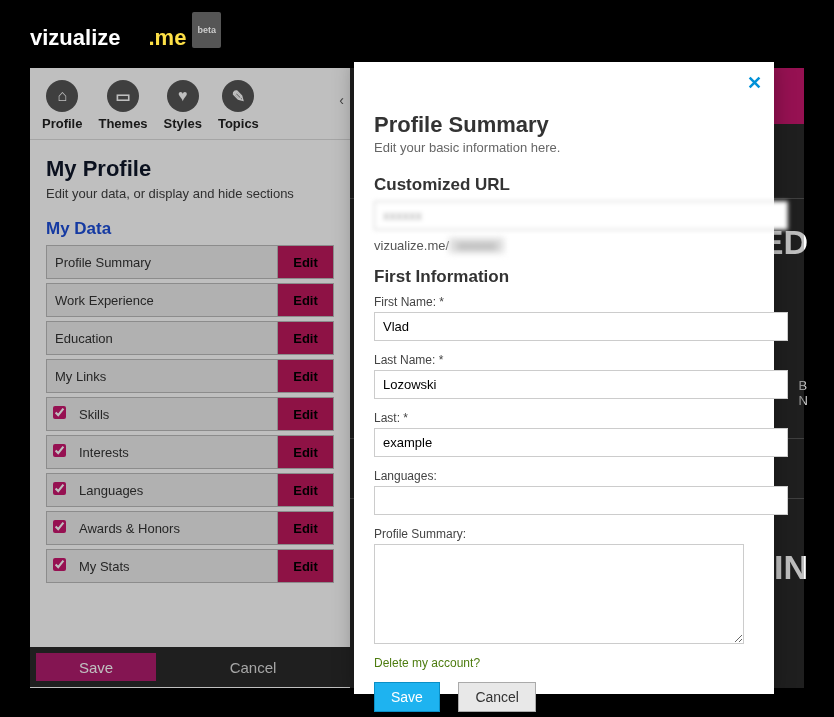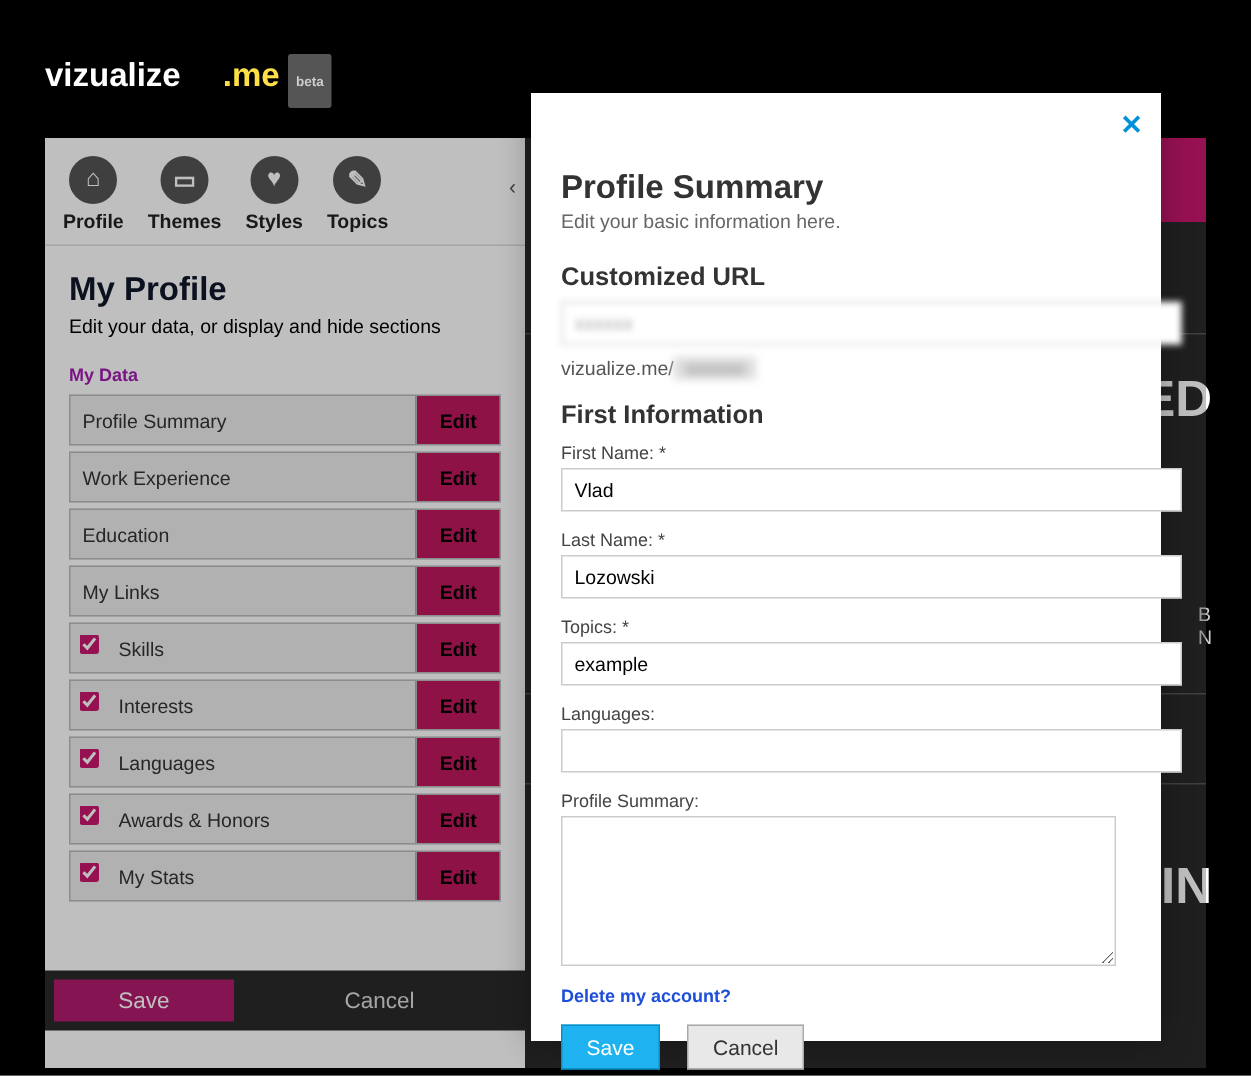--- a/index.html
+++ b/index.html
@@ -25,21 +25,20 @@
 .logo .me { color: #fde047; margin-left: 28px; }
 .logo .beta {
   background: #555;
   color: #ccc;
   font-size: 9px;
   padding: 13px 5px;
   border-radius: 2px;
   margin-left: 6px;
   position: relative;
   top: -8px;
-  margin-top: 24px;
 }
 .app {
   background: #fff;
   width: 100%;
   position: relative;
 }
 .overlay {
   position: absolute;
   inset: 0;
   background: rgba(0,0,0,0.25);
@@ -80,22 +79,22 @@
 }
 .tabs .chev {
   position: absolute;
   right: 6px;
   top: 24px;
   font-size: 14px;
   color: #555;
 }
 .content { padding: 16px; }
 .page-title { font-size: 22px; font-weight: bold; margin-bottom: 4px; color: #0f172a; }
-.page-sub { font-size: 13px; color: #000000; margin-bottom: 18px; }
-.section-title { font-size: 12px; font-weight: bold; color: #a21caf; margin-bottom: 6px; }
+.page-sub { font-size: 13px; color: #404040; margin-bottom: 18px; }
+.section-title { font-size: 17px; font-weight: bold; color: #1d4ed8; margin-bottom: 6px; }
 .row {
   display: flex;
   align-items: center;
   border: 1px solid #bbb;
   background: #ececec;
   margin-bottom: 4px;
   height: 34px;
 }
 .row-check {
   width: 24px;
@@ -226,21 +225,21 @@
 .modal label { font-size: 12px; color: #444; display: block; margin-top: 8px; margin-bottom: 3px; }
 .modal .urlshow { font-size: 13px; color: #555; margin-bottom: 8px; margin-top: 4px; }
 .modal textarea {
   width: 370px;
   height: 100px;
   border: 1px solid #ccc;
   padding: 6px 8px;
   font-size: 13px;
   resize: both;
 }
-.modal .delacct { font-size: 12px; color: #1d4ed8; margin-top: 8px; font-weight: bold; }
+.modal .delacct { font-size: 12px; color: #4d7c0f; margin-top: 8px; }
 .modal .buttons { margin-top: 12px; }
 .modal .btn {
   display: inline-block;
   padding: 6px 16px;
   font-size: 14px;
   border: 1px solid #aaa;
   cursor: pointer;
   margin-right: 14px;
 }
 .modal .btn-save { background: #1eb3f0; color: #fff; border-color: #0a8fc6; }
@@ -362,21 +361,21 @@
   </div>
 
   <h3>First Information</h3>
 
   <label>First Name: *</label>
   <input type="text" id="fname" value="Vlad" style="">
 
   <label>Last Name: *</label>
   <input type="text" id="lname" value="Lozowski" style="">
 
-  <label>Topics: *</label>
+  <label>Last: *</label>
   <input type="text" id="titlef" value="example" style="">
 
   <label>Languages:</label>
   <input type="text" id="locf" style="">
 
   <label>Profile Summary:</label>
   <textarea id="sumf" style=""></textarea>
 
   <div class="delacct">Delete my account?</div>
 

